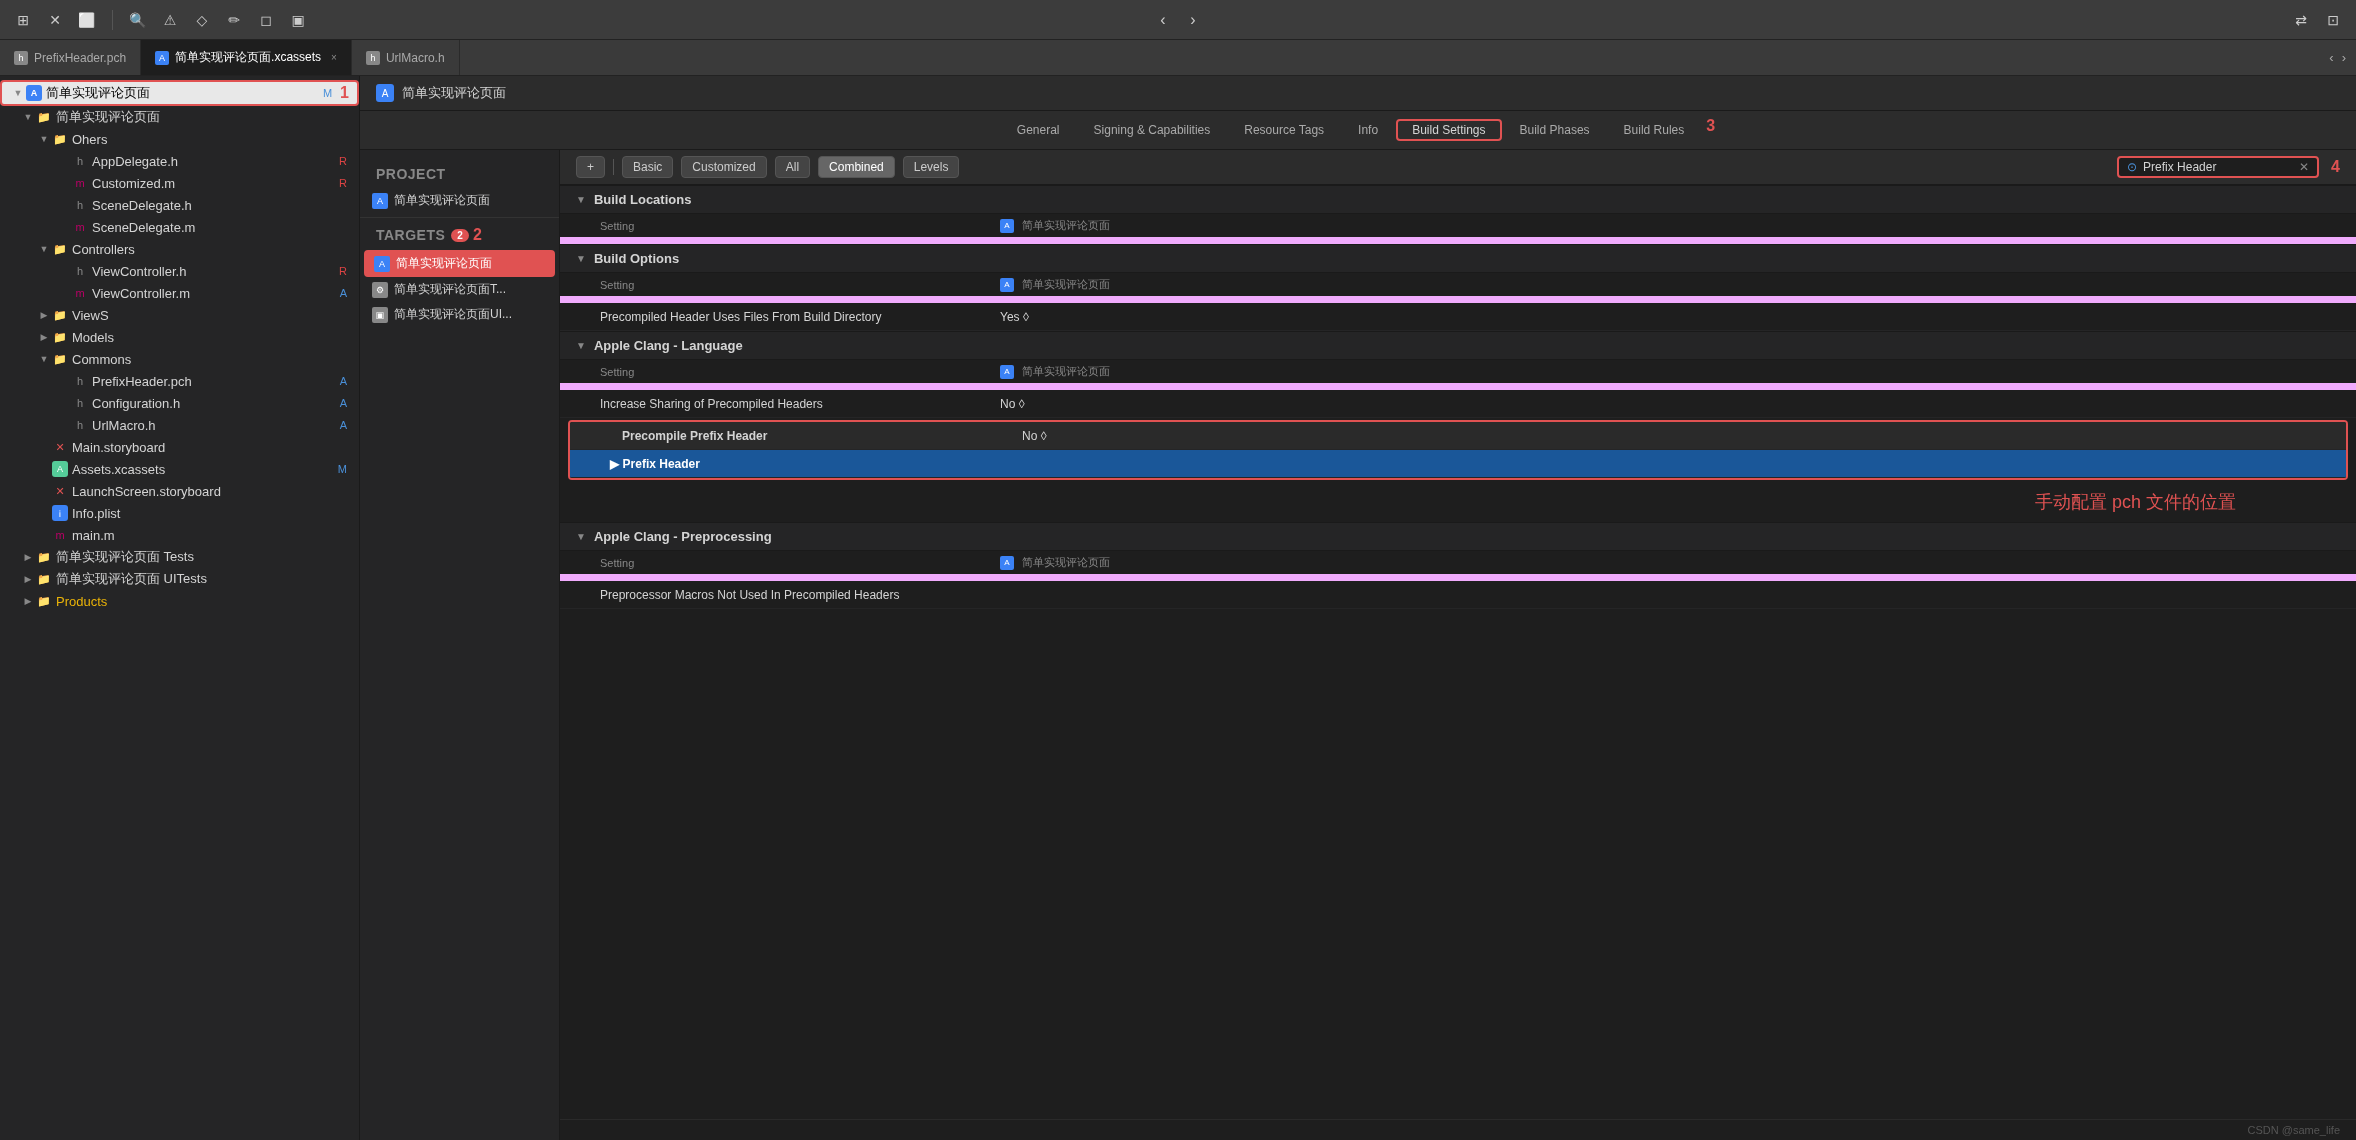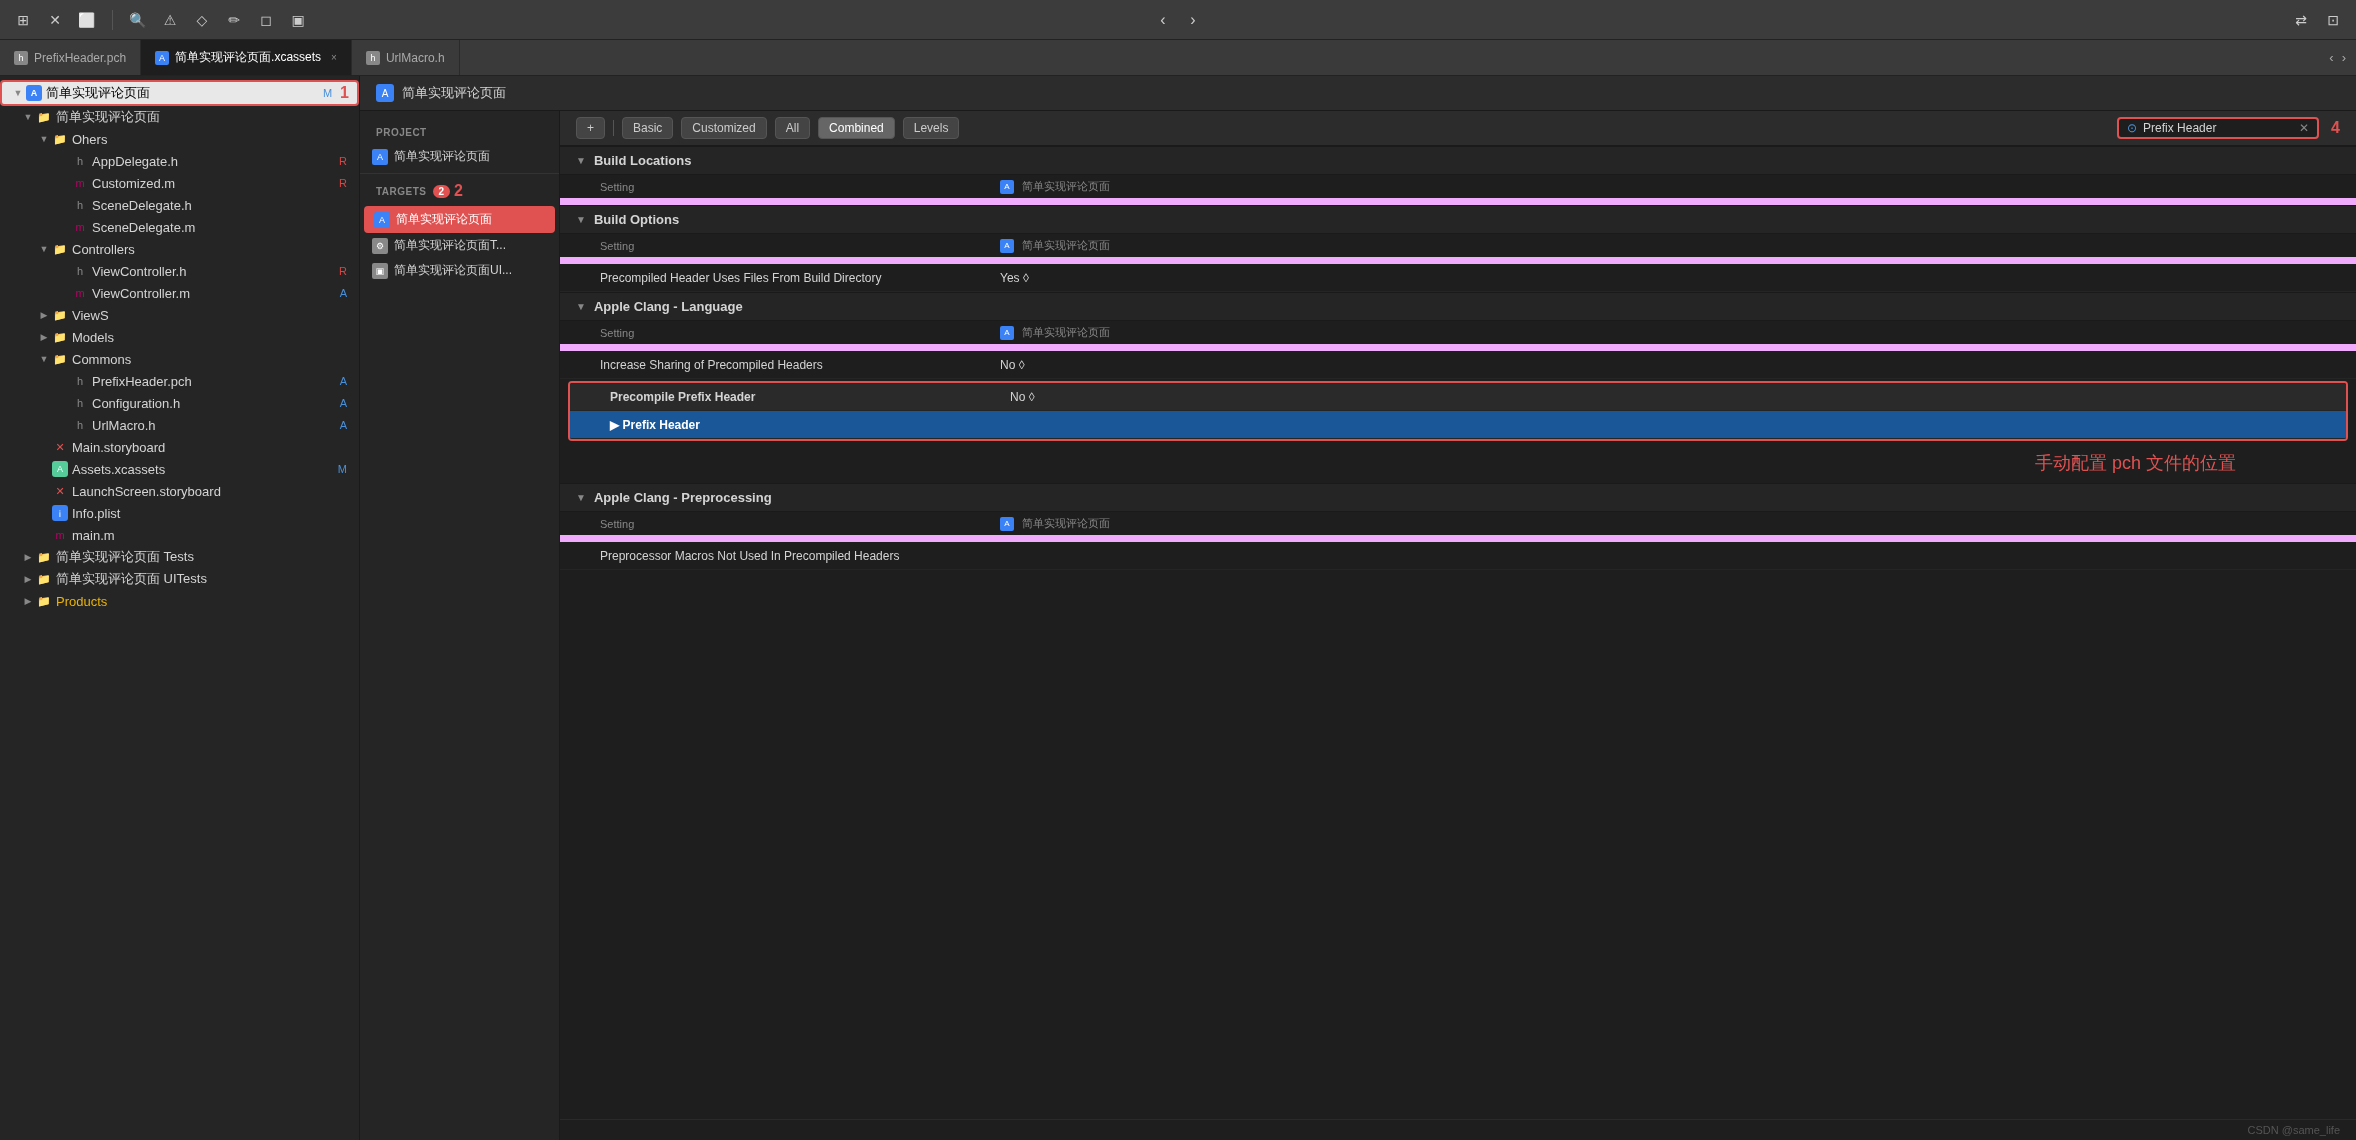--- a/index.html
+++ b/index.html
@@ -68,21 +68,21 @@
     .setting-name { color: #d4d4d4; font-size: 12px; min-width: 400px; }
     .setting-name.bold { font-weight: 600; }
     .setting-proj-icon { width: 14px; height: 14px; background: #3b82f6; border-radius: 2px; display: inline-flex; align-items: center; justify-content: center; color: #fff; font-size: 8px; margin-right: 4px; flex-shrink: 0; }
     .setting-value { color: #d4d4d4; font-size: 12px; }
     .col-header { display: flex; align-items: center; padding: 4px 8px 4px 40px; border-bottom: 7px solid #f0abfc; }
     .col-setting { min-width: 400px; color: #888; font-size: 11px; }
     .col-target { color: #888; font-size: 11px; display: flex; align-items: center; gap: 4px; }
 
     
     .project-panel { width: 200px; background: #252526; border-right: 1px solid #1a1a1a; display: flex; flex-direction: column; overflow: hidden; flex-shrink: 0; padding: 12px 0; }
-    .panel-section-title { color: #888; font-size: 10px; font-weight: 600; padding: 4px 16px 6px; text-transform: uppercase; letter-spacing: 0.5px; }
+    .panel-section-title { color: #888; font-size: 14px; font-weight: 600; padding: 4px 16px 6px; text-transform: uppercase; letter-spacing: 0.5px; }
     .panel-item { display: flex; align-items: center; padding: 4px 12px; gap: 6px; cursor: pointer; color: #d4d4d4; font-size: 12px; border-radius: 0; }
     .panel-item.active { background: #e05252; border: 2px solid #e05252; border-radius: 4px; color: #fff; margin: 0 4px; padding: 3px 8px; }
     .panel-item .panel-icon { width: 16px; height: 16px; background: #3b82f6; border-radius: 2px; display: flex; align-items: center; justify-content: center; color: #fff; font-size: 9px; flex-shrink: 0; }
     .panel-item .panel-icon.gear { background: #888; }
     .panel-item .panel-icon.test { background: #888; }
     .panel-sep { height: 1px; background: #333; margin: 4px 0; }
     .targets-badge { background: #e05252; color: #fff; border-radius: 10px; padding: 1px 6px; font-size: 10px; font-weight: 600; }
 
     
     .anno { color: #e05252; font-weight: 700; font-size: 16px; margin-left: 4px; }
@@ -291,20 +291,30 @@
       </div>
     </div>
 
     <div class="content">
 
       <div class="content-header">
         <span class="icon">A</span>
         <span style="color:#d4d4d4;">简单实现评论页面</span>
       </div>
 
+      <div class="inspector-tabs">
+        <div class="insp-tab">General</div>
+        <div class="insp-tab">Signing &amp; Capabilities</div>
+        <div class="insp-tab">Resource Tags</div>
+        <div class="insp-tab">Info</div>
+        <div class="insp-tab active-outline">Build Settings</div>
+        <div class="insp-tab">Build Phases</div>
+        <div class="insp-tab">Build Rules</div>
+        <span class="anno" style="position:relative; top:-4px;">3</span>
+      </div>
 
       <div style="display:flex; flex:1; overflow:hidden;">
 
         <div class="project-panel">
           <div class="panel-section-title">PROJECT</div>
           <div class="panel-item">
             <div class="panel-icon">A</div>
             <span>简单实现评论页面</span>
           </div>
           <div class="panel-sep"></div>
@@ -386,21 +396,21 @@
                 <span class="setting-proj-icon">A</span>
                 <span>简单实现评论页面</span>
               </span>
             </div>
             <div class="setting-row">
               <span class="setting-name">Increase Sharing of Precompiled Headers</span>
               <span class="setting-value">No ◊</span>
             </div>
 
             <div style="border: 2px solid #e05252; border-radius:4px; margin: 2px 8px; overflow:hidden; position:relative;">
-              <div class="setting-row" style="padding-left:40px; background:#2a2a2a;">
+              <div class="setting-row" style="padding-left:52px; background:#2a2a2a;">
                 <span class="setting-name bold">Precompile Prefix Header</span>
                 <span class="setting-value">No ◊</span>
               </div>
               <div class="setting-row selected" style="background:#1a5799; padding-left:40px;">
                 <span class="setting-name bold" style="color:#fff; font-weight:700;">▶  Prefix Header</span>
               </div>
 
             </div>
 
             <div style="position:relative; padding: 8px 40px; display:flex; justify-content:flex-end;">

